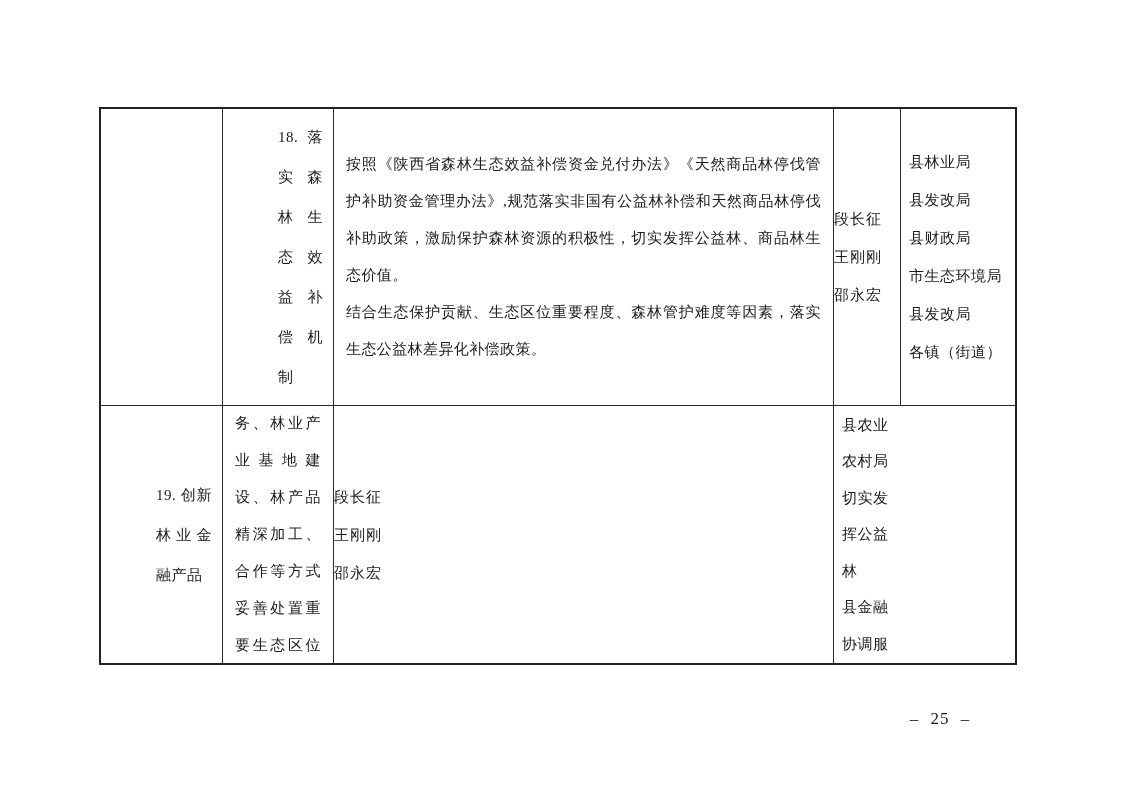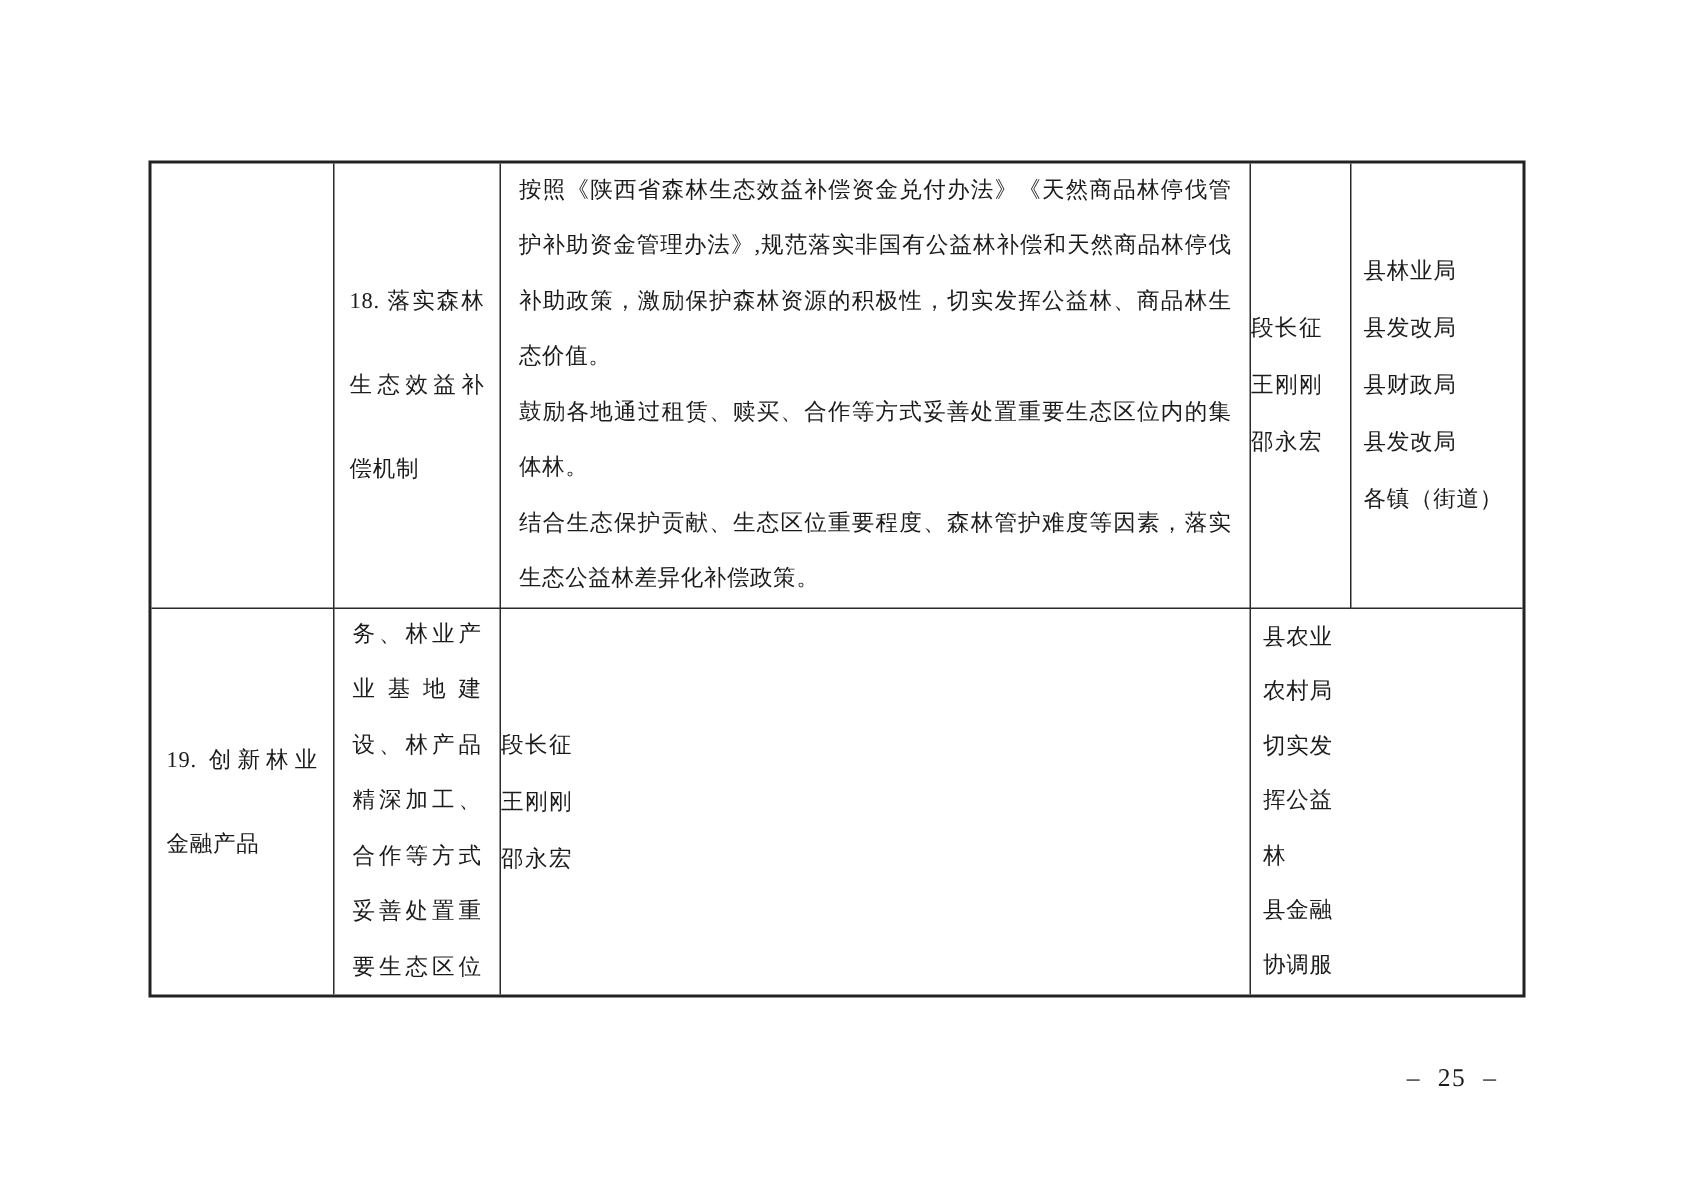--- a/index.html
+++ b/index.html
@@ -26,62 +26,62 @@
     border-bottom:1px solid #2a2a2a;
     display:flex; flex-direction:column; justify-content:center;
     overflow:hidden;
     font-size:15px;
   }
   .last-col { border-right:none; }
   .last-row { border-bottom:none; }
   .c-cat { padding:0 8px; }
   .cat-text { text-align:justify; line-height:38px; letter-spacing:0.5px; }
   .c-item { padding:0 10px; }
-  .item-text { text-align:justify; line-height:56px; letter-spacing:0.5px; }
+  .item-text { text-align:justify; line-height:40px; letter-spacing:0.5px;margin-left:45px; }
   .c-measures { padding:0 12px; }
   .c-measures p { margin:0; text-align:justify; line-height:37px; letter-spacing:0.4px; }
   .c-leads { align-items:flex-start; }
   .lead { line-height:38px; letter-spacing:1px; white-space:nowrap; }
   .c-depts { padding-left:8px; padding-right:6px; }
   .dept { line-height:38px; letter-spacing:0.5px; }
   .r2depts .dept { line-height:36.5px; }
   .pagenum {
-    position:absolute; left:916px; top:709px; width:104px;
+    position:absolute; left:888px; top:709px; width:104px;
     text-align:center; font-size:17px; letter-spacing:1px; word-spacing:6px;
   }
 </style>
 </head>
 <body>
 
 <div class="page">
 
   <div class="doc-table">
 
     <div class="cell c-cat"></div>
 
     <div class="cell c-item">
       <div class="item-text">18. 落实森林生态效益补偿机制</div>
     </div>
 
     <div class="cell c-measures">
       <p>按照《陕西省森林生态效益补偿资金兑付办法》《天然商品林停伐管护补助资金管理办法》,规范落实非国有公益林补偿和天然商品林停伐补助政策，激励保护森林资源的积极性，切实发挥公益林、商品林生态价值。</p>
-      <p>鼓励各地通过租赁、赎买、合作等方式妥善处置重要生态区位内的集体林。</p>
       <p>结合生态保护贡献、生态区位重要程度、森林管护难度等因素，落实生态公益林差异化补偿政策。</p>
     </div>
 
     <div class="cell c-leads">
       <div class="lead">段长征</div>
       <div class="lead">王刚刚</div>
       <div class="lead">邵永宏</div>
     </div>
 
     <div class="cell c-depts last-col">
       <div class="dept">县林业局</div>
       <div class="dept">县发改局</div>
       <div class="dept">县财政局</div>
+      <div class="dept">市生态环境局</div>
       <div class="dept">县发改局</div>
       <div class="dept">各镇（街道）</div>
     </div>
 
 
     <div class="cell c-item last-row">
       <div class="item-text">19. 创新林业金融产品</div>
     </div>
 
     <div class="cell c-measures last-row">

